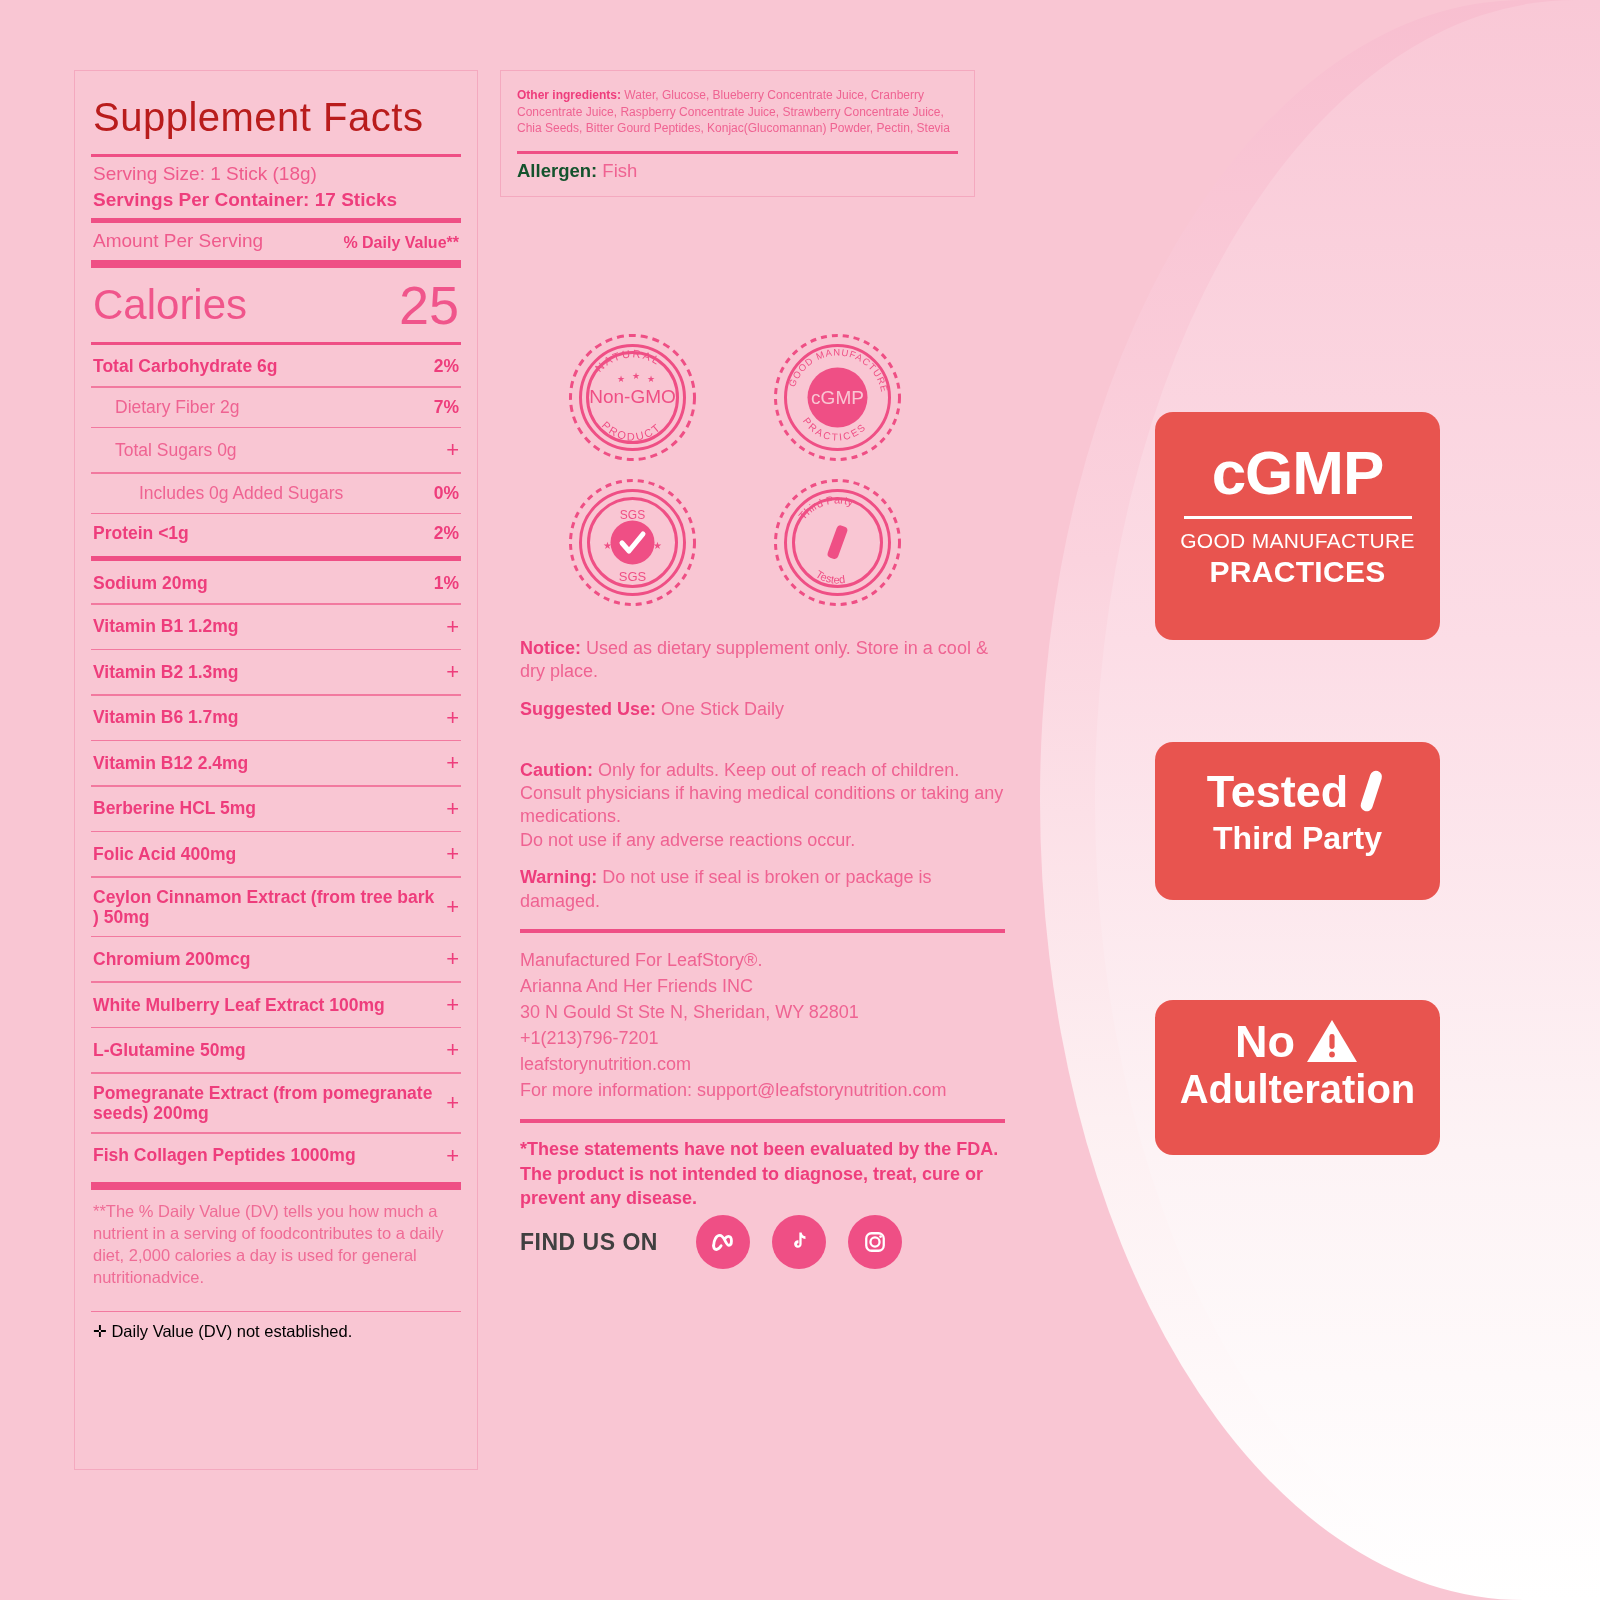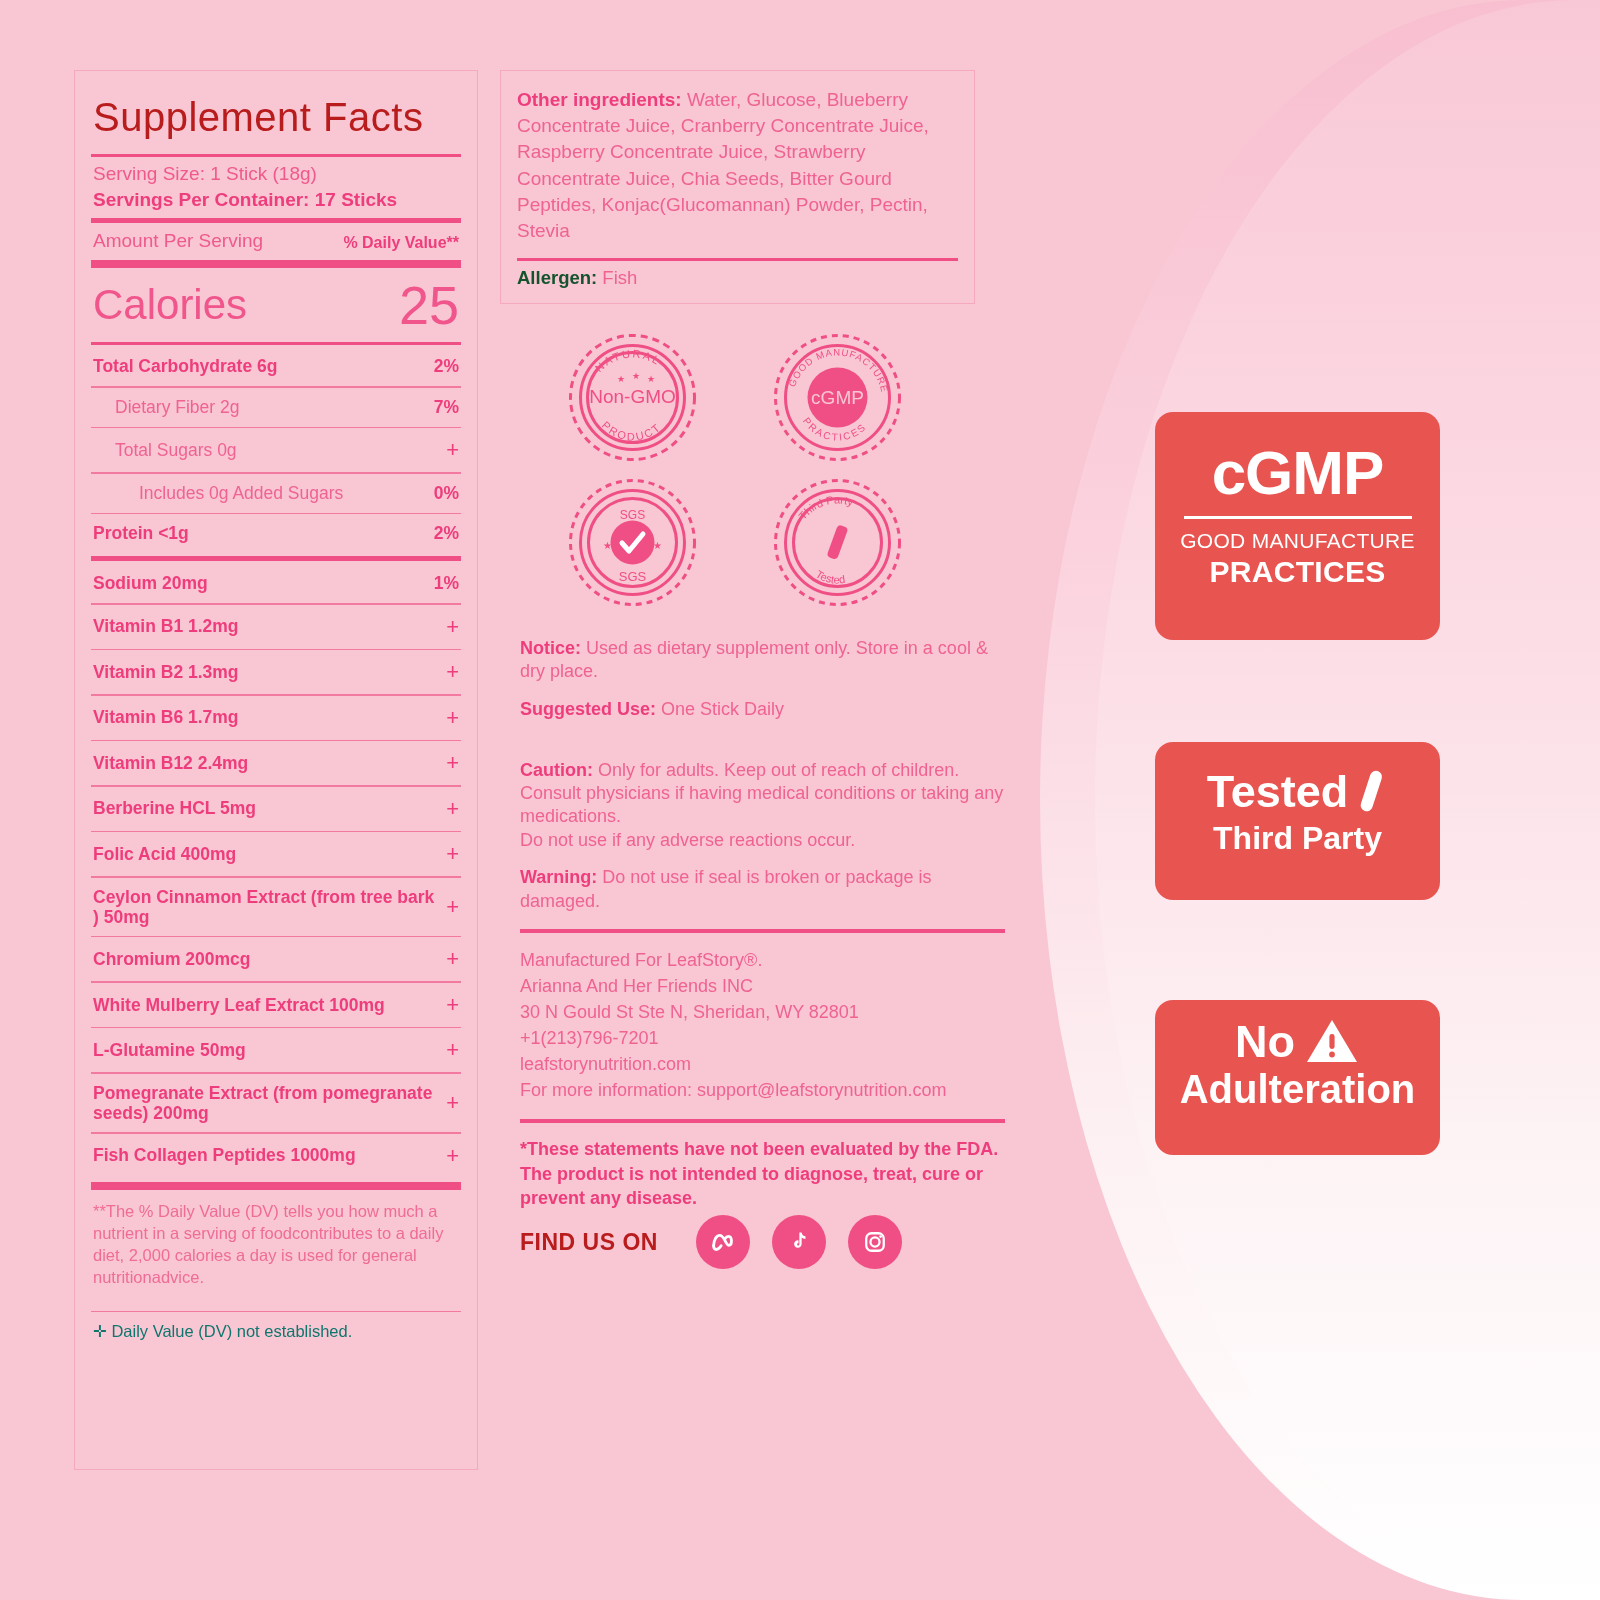--- a/index.html
+++ b/index.html
@@ -51,47 +51,47 @@
 
   .nrow{display:flex;justify-content:space-between;align-items:center;padding:5px 2px 5px;}
   .nrow .l{font-size:17.5px;color:#ee3d7c;font-weight:bold;line-height:1.15;}
   .nrow .l.reg{font-weight:normal;color:#ef6392;}
   .nrow .r{font-size:17.5px;color:#ee3d7c;font-weight:bold;margin-left:8px;}
   .nrow .r.plus{font-size:22px;font-weight:normal;}
   .ind1{padding-left:24px;}
   .ind2{padding-left:48px;}
 
   .foot{font-size:16.5px;color:#ef6c96;line-height:1.35;margin:10px 2px 0;}
-  .foot2{font-size:16.5px;color:#0f766e;margin:10px 2px 0;}
+  .foot2{font-size:16.5px;color:#000000;margin:10px 2px 0;}
 
   
   .ing-box{
     position:absolute;left:500px;top:70px;width:475px;
     border:1.5px solid #f4a9bf;box-sizing:border-box;padding:16px 16px 14px;
   }
-  .ing-text{font-size:19px;line-height:1.38;color:#ef6392;}
+  .ing-text{font-size:12px;line-height:1.38;color:#ef6392;}
   .ing-text b{color:#ee3d7c;}
   .allergen{font-size:18.5px;color:#ef6392;margin-top:4px;}
   .allergen b{color:#14532d;}
 
   
   .badges{position:absolute;left:565px;top:330px;width:400px;}
   .badge-row{display:flex;gap:70px;margin-bottom:10px;}
   .seal{width:135px;height:135px;position:relative;}
 
   
   .usage{position:absolute;left:520px;top:637px;width:490px;}
   .u-p{font-size:18px;line-height:1.3;color:#ef6392;margin:0 0 14px;}
   .u-p b{color:#ee3d7c;}
   .u-rule{height:4px;background:#ef4f85;margin:16px 0 14px;width:485px;}
   .mfg{font-size:18px;line-height:1.45;color:#ef6392;}
   .disc{font-size:18px;line-height:1.35;color:#ee3d7c;font-weight:bold;}
 
   .findus{position:absolute;left:520px;top:1215px;display:flex;align-items:center;gap:22px;}
-  .findus .fl{font-size:23px;color:#b91c1c;font-weight:bold;letter-spacing:.5px;margin-right:16px;}
+  .findus .fl{font-size:23px;color:#404040;font-weight:bold;letter-spacing:.5px;margin-right:16px;}
   .sico{width:54px;height:54px;border-radius:50%;background:#ef4f85;display:flex;align-items:center;justify-content:center;}
 
   
   .card{
     position:absolute;left:1155px;width:285px;background:#e8544f;border-radius:18px;
     color:#fff;text-align:center;box-sizing:border-box;
   }
   .card-cgmp{top:412px;height:228px;padding-top:30px;}
   .c-big{font-size:62px;font-weight:bold;line-height:1;letter-spacing:-1px;}
   .c-line{height:3px;background:#fff;width:228px;margin:12px auto 10px;}

